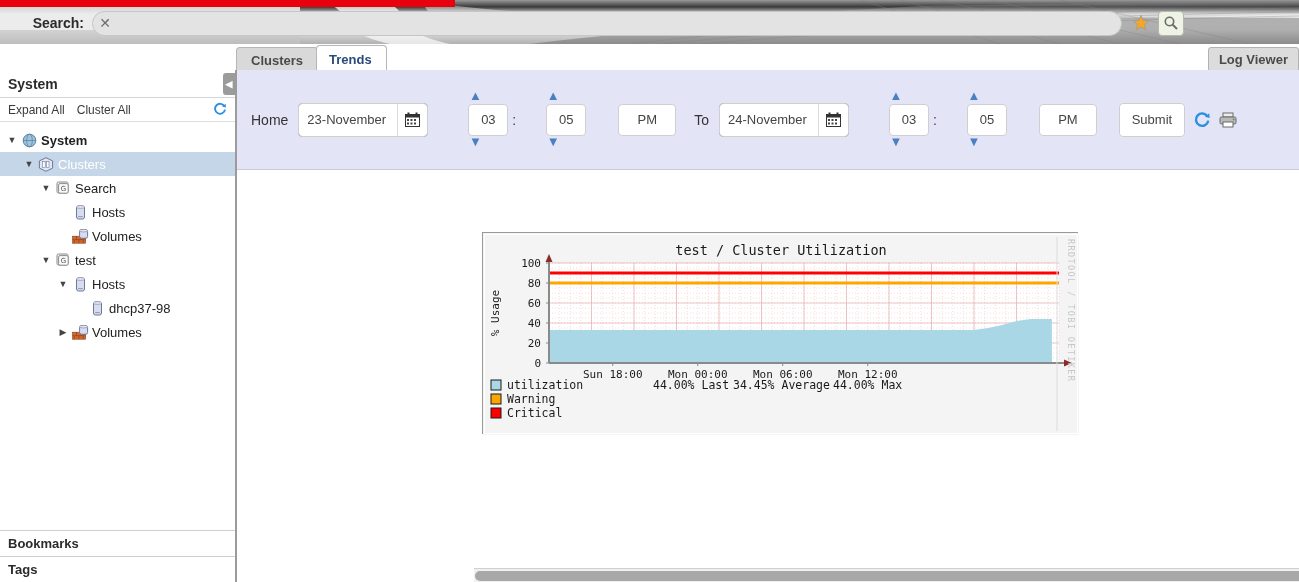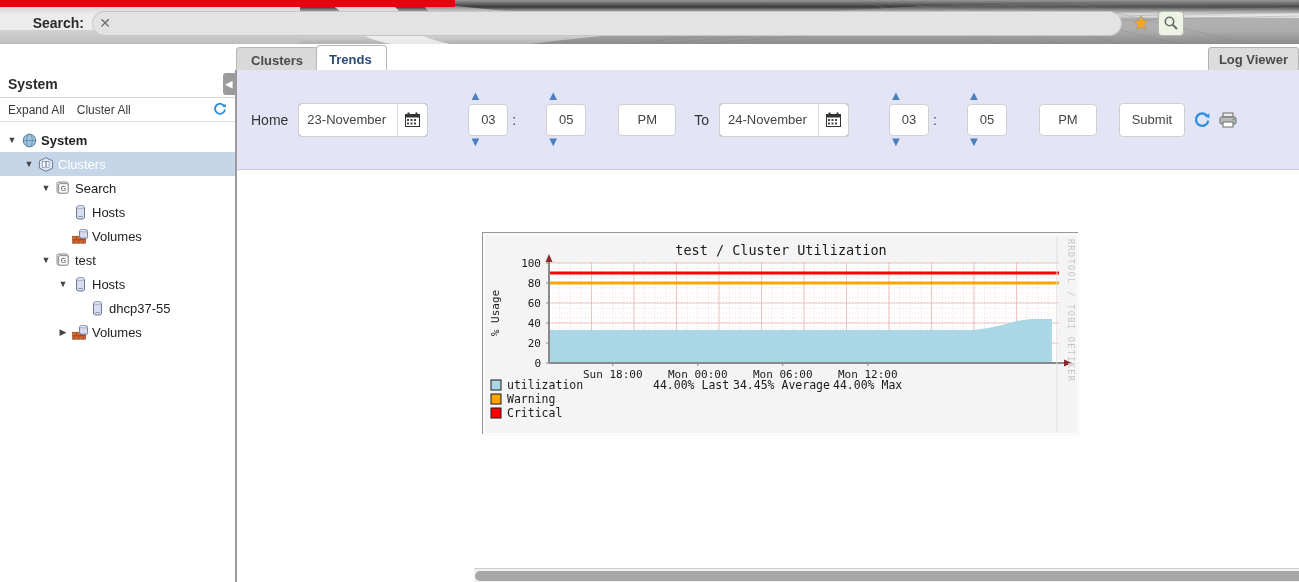--- a/index.html
+++ b/index.html
@@ -392,21 +392,21 @@
         </div>
         <div class="trow" style="padding-left: 72px;">
           <span class="twist"></span>
           <span class="tico">
             <svg xmlns="http://www.w3.org/2000/svg" width="11" height="15" viewBox="0 0 11 15">
               <rect x="1.5" y="1" width="8" height="13" rx="2" fill="#d9dcee" stroke="#6b7a99"></rect>
               <ellipse cx="5.5" cy="2" rx="4" ry="1.3" fill="#eef0f8" stroke="#6b7a99" stroke-width="0.6"></ellipse>
               <line x1="3.2" y1="11.6" x2="7.8" y2="11.6" stroke="#6b7a99" stroke-width="0.7"></line>
             </svg>
           </span>
-          <span class="tlabel">dhcp37-55</span>
+          <span class="tlabel">dhcp37-98</span>
         </div>
         <div class="trow" style="padding-left: 55px;">
           <span class="twist">▶</span>
           <span class="tico">
             <svg xmlns="http://www.w3.org/2000/svg" width="17" height="15" viewBox="0 0 17 15">
               <rect x="0.6" y="7.2" width="13" height="7" fill="#d4662e" stroke="#8a3d14" stroke-width="0.6"></rect>
               <g stroke="#8a3d14" stroke-width="0.6">
                 <line x1="0.6" y1="10.7" x2="13.6" y2="10.7"></line>
                 <line x1="4.5" y1="7.2" x2="4.5" y2="10.7"></line>
                 <line x1="9" y1="7.2" x2="9" y2="10.7"></line>
@@ -415,20 +415,24 @@
                 <line x1="11.2" y1="10.7" x2="11.2" y2="14.2"></line>
               </g>
               <rect x="7.6" y="0.8" width="8" height="8.4" rx="1.6" fill="#d9dcee" stroke="#6b7a99"></rect>
               <ellipse cx="11.6" cy="1.7" rx="4" ry="1.2" fill="#eef0f8" stroke="#6b7a99" stroke-width="0.6"></ellipse>
             </svg>
           </span>
           <span class="tlabel">Volumes</span>
         </div>
       </div>
 
+    <div class="sb-bottom">
+      <div class="sb-panel">Bookmarks</div>
+      <div class="sb-panel">Tags</div>
+    </div>
   </div>
 
   <div class="main">
 
     <div class="daterow">
       <span class="lbl">Home</span>
       <div class="dateinput">
         <input type="text" value="23-November" style="">
         <div class="cal-btn">
           <svg width="15" height="15" viewBox="0 0 15 15">

